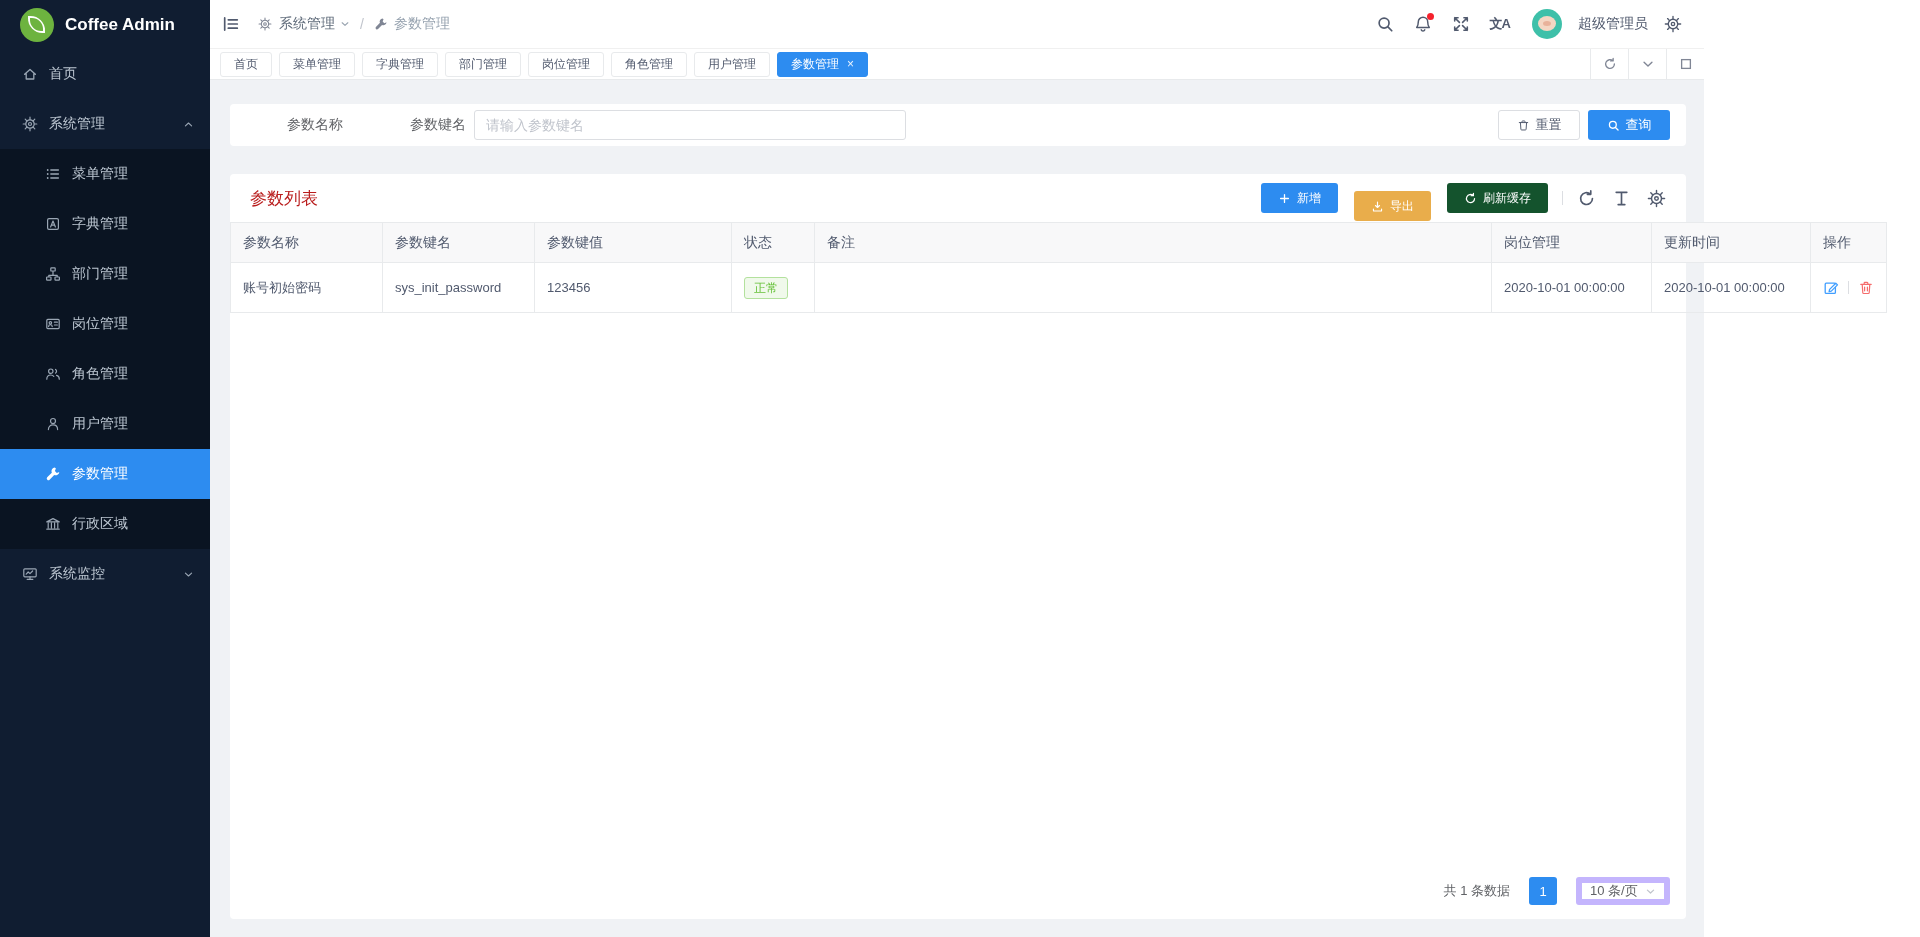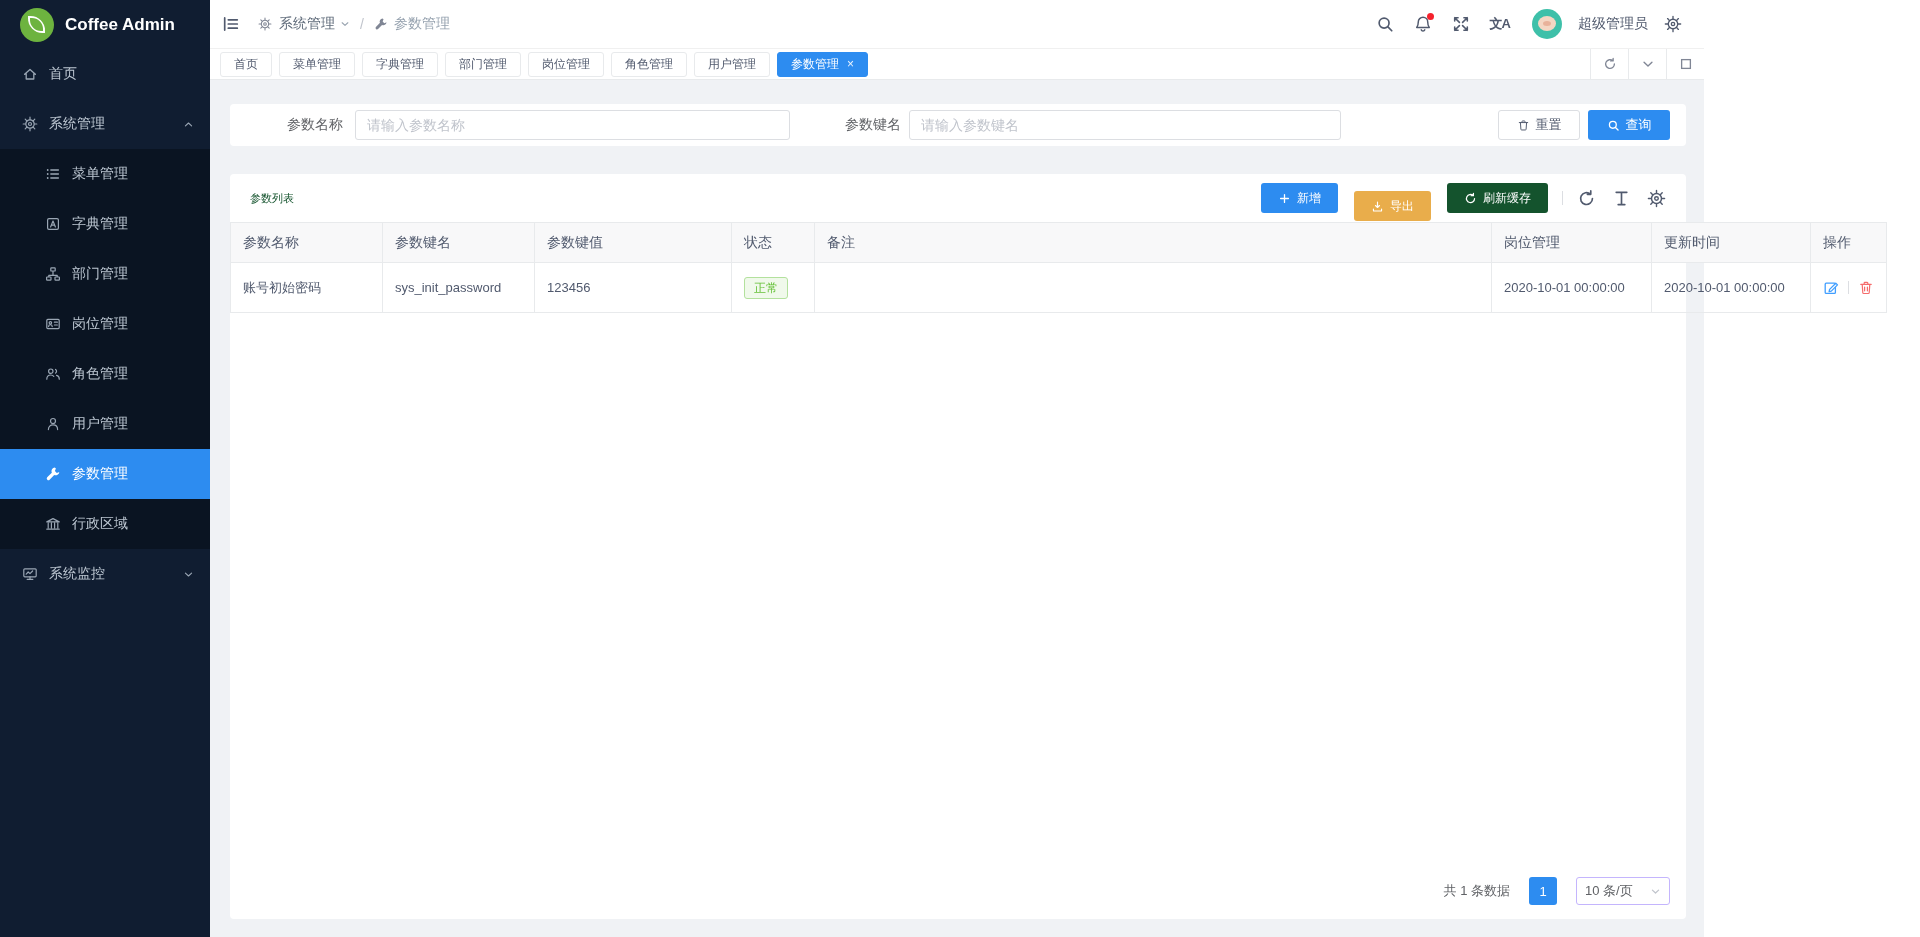--- a/index.html
+++ b/index.html
@@ -73,21 +73,21 @@
   .form-item + .form-item .form-input { width:432px; }
   .search-btns { margin-left:auto; display:flex; gap:8px; }
   .btn { height:30px; border-radius:3px; border:1px solid transparent; font-size:13px; display:inline-flex;
     align-items:center; justify-content:center; gap:6px; cursor:pointer; font-family:inherit; padding:0 15px; }
   .btn svg { width:13px; height:13px; }
   .btn-plain { background:#fff; border-color:#dcdee2; color:#515a6e; min-width:82px; }
   .btn-primary { background:#2d8cf0; color:#fff; min-width:82px; }
 
   .list-card { flex:1; min-height:0; margin-top:28px; background:#fff; border-radius:4px; display:flex; flex-direction:column; }
   .card-head { height:48px; display:flex; align-items:center; padding:0 20px; flex-shrink:0; }
-  .card-title { font-size:11px; color:#14532d; }
+  .card-title { font-size:17px; color:#b91c1c; }
   .card-actions { margin-left:auto; display:flex; align-items:center; gap:16px; }
   .btn-sm { height:30px; font-size:12px; padding:0 16px; color:#fff; }
   .btn-add { background:#2d8cf0; }
   .btn-export { background:#e9ad4b;margin-top:16px; }
   .btn-cache { background:#14532d; }
   .head-divider { width:1px; height:14px; background:#dcdee2; margin:0 -2px; }
   .head-icon { width:19px; height:19px; color:#515a6e; cursor:pointer; }
 
   .table-wrap { padding:0; flex-shrink:0; }
   table { border-collapse:collapse; table-layout:fixed; width:1656px; font-size:13px; color:#515a6e; }
@@ -101,21 +101,21 @@
   .op-ic { width:16px; height:16px; cursor:pointer; }
   .op-edit { color:#409eff; }
   .op-del { color:#f56c6c; }
   .op-sep { width:1px; height:13px; background:#dcdee2; }
 
   .spacer { flex:1; }
   .pagination { display:flex; align-items:center; justify-content:flex-end; gap:19px; padding:0 16px 14px;
     font-size:13px; color:#606266; flex-shrink:0; }
   .page-num { width:28px; height:28px; border-radius:3px; background:#2d8cf0; color:#fff; display:flex;
     align-items:center; justify-content:center; font-size:13px; cursor:pointer; }
-  .page-size { width:94px; height:28px; border:1px solid #c4b5fd; border-radius:3px; display:flex; align-items:center;
+  .page-size { width:94px; height:28px; border:6px solid #c4b5fd; border-radius:3px; display:flex; align-items:center;
     justify-content:space-between; padding:0 8px; cursor:pointer; color:#606266; }
   .page-size svg { width:11px; height:11px; color:#c0c4cc; }
 
   svg { display:block; }
 </style>
 </head>
 <body>
 
 <div class="app">
 
@@ -312,21 +312,20 @@
             </svg>
         </span>
       </span>
     </div>
 
     <div class="content">
 
       <div class="search-card">
         <div class="form-item">
           <span class="form-label">参数名称</span>
-          <input class="form-input" value="" placeholder="请输入参数名称" style="">
         </div>
         <div class="form-item">
           <span class="form-label short">参数键名</span>
           <input class="form-input" value="" placeholder="请输入参数键名" style="">
         </div>
         <div class="search-btns">
           <button class="btn btn-plain">
             <svg viewBox="0 0 16 16" fill="none" stroke="currentColor" stroke-width="1.2" stroke-linecap="round" stroke-linejoin="round">
                 <path d="M2.8 4.4h10.4M6.2 4.4V3a.6.6 0 0 1 .6-.6h2.4a.6.6 0 0 1 .6.6v1.4M4.2 4.4l.6 8.3a.9.9 0 0 0 .9.8h4.6a.9.9 0 0 0 .9-.8l.6-8.3"></path>
               </svg>

